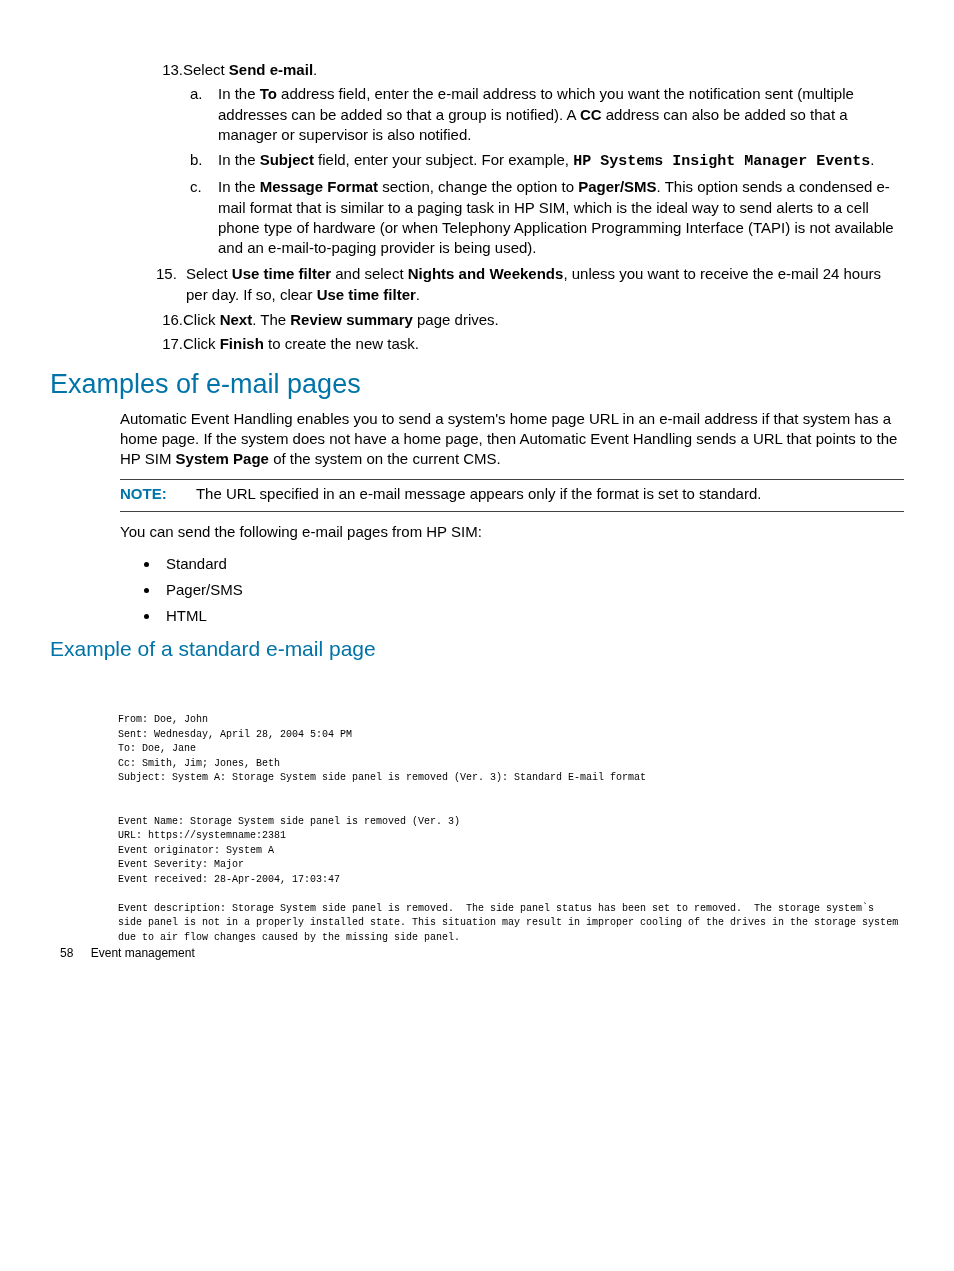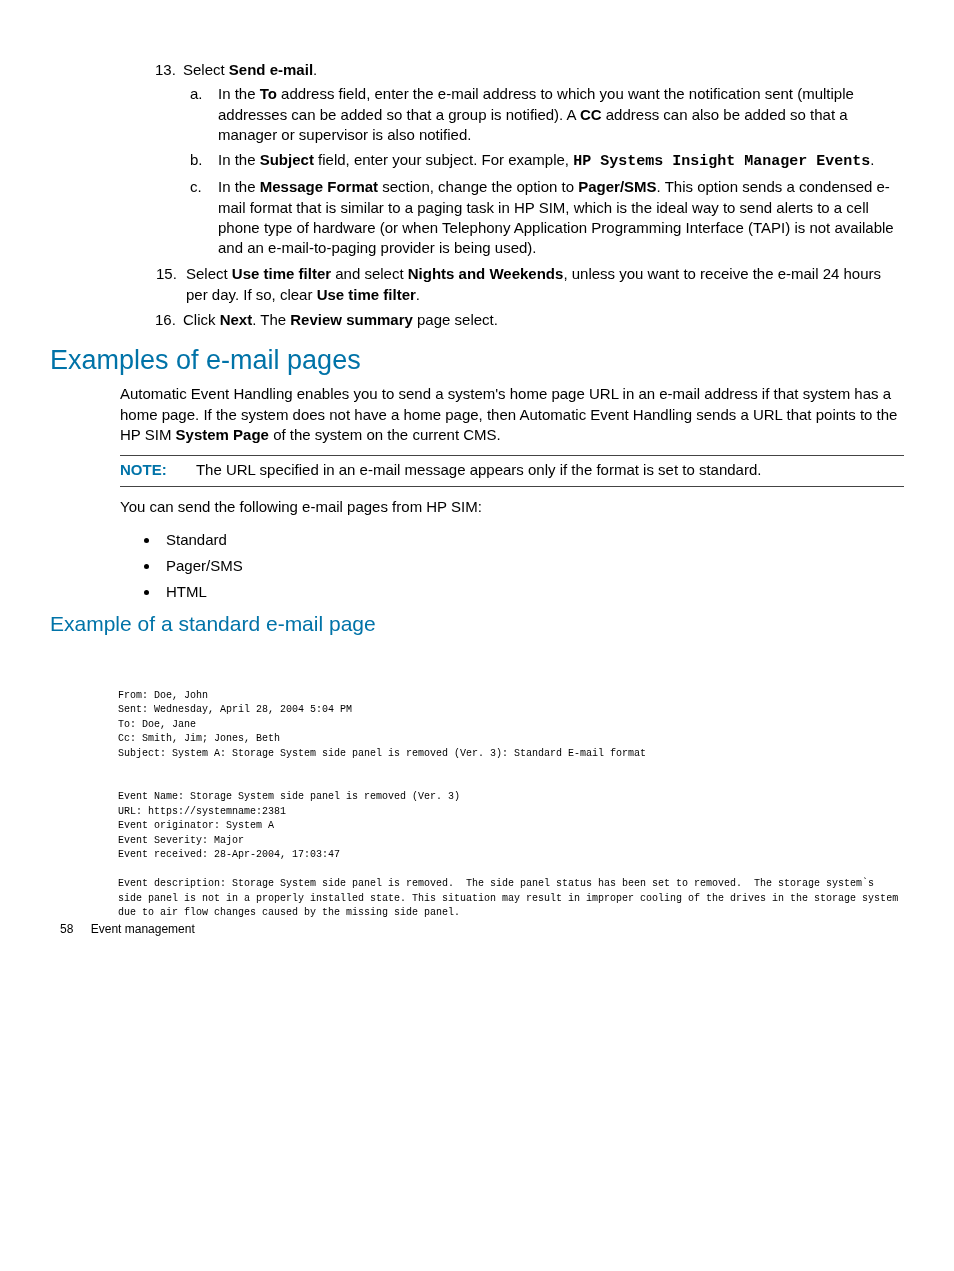--- a/index.html
+++ b/index.html
@@ -6,21 +6,21 @@
     font-family: Arial, Helvetica, sans-serif;
     font-size: 15px;
     color: #000;
     margin: 0;
     padding: 60px 50px 40px 50px;
     width: 854px;
     line-height: 1.35;
   }
   .ol-main { padding-left: 105px; margin: 0; }
   .item { margin-bottom: 4px; }
-  .num { display: inline-block; width: 28px; }
+  .num { display: inline-block; width: 28px; text-align: right; }
   .sub-list { padding-left: 34px; margin-top: 3px; }
   .sub-item { margin-bottom: 3px; }
   .bold { font-weight: bold; }
   .mono { font-family: "Courier New", monospace; font-weight: bold; }
   h2.section {
     font-family: Arial, sans-serif;
     font-size: 27px;
     font-weight: normal;
     color: #0073a8;
     margin: 12px 0 6px 0;
@@ -101,23 +101,26 @@
         <tbody>
           <tr>
     <td style="vertical-align:top; width:28px;"><span>15.</span></td>
     <td><span>Select </span><span class="bold">Use time filter</span><span> and select </span><span class="bold">Nights and Weekends</span><span>, unless you want to receive the e-mail 24 hours per day. If so, clear </span><span class="bold">Use time filter</span><span>.</span></td>
     </tr>
         </tbody>
       </table>
   </div>
 
   <div class="item">
-    <span class="num">16.</span><span>Click </span><span class="bold">Next</span><span>. The </span><span class="bold">Review summary</span><span> page select.</span>
+    <span class="num">16.</span><span>Click </span><span class="bold">Next</span><span>. The </span><span class="bold">Review summary</span><span> page drives.</span>
   </div>
 
+  <div class="item">
+    <span class="num">17.</span><span>Click </span><span class="bold">Finish</span><span> to create the new task.</span>
+  </div>
 </div>
 
 <h2 class="section">Examples of e-mail pages</h2>
 
 <p class="para">
   <span>Automatic Event Handling enables you to send a system's home page URL in an e-mail address if that system has a home page. If the system does not have a home page, then Automatic Event Handling sends a URL that points to the HP SIM </span><span class="bold">System Page</span><span> of the system on the current CMS.</span>
 </p>
 
 <div class="note-rule-top"></div>
 <div class="note-row">

